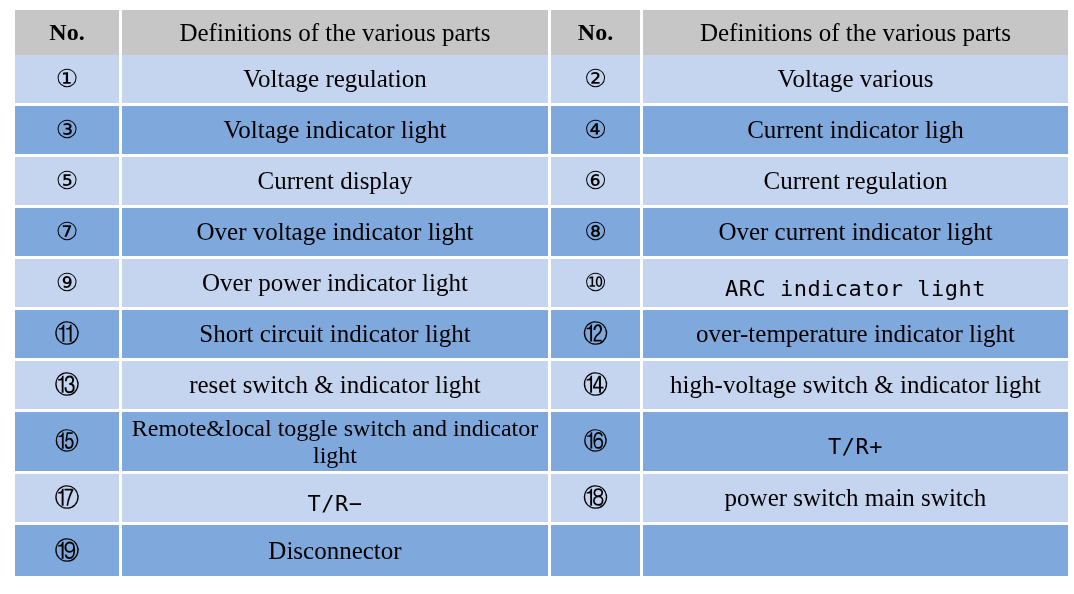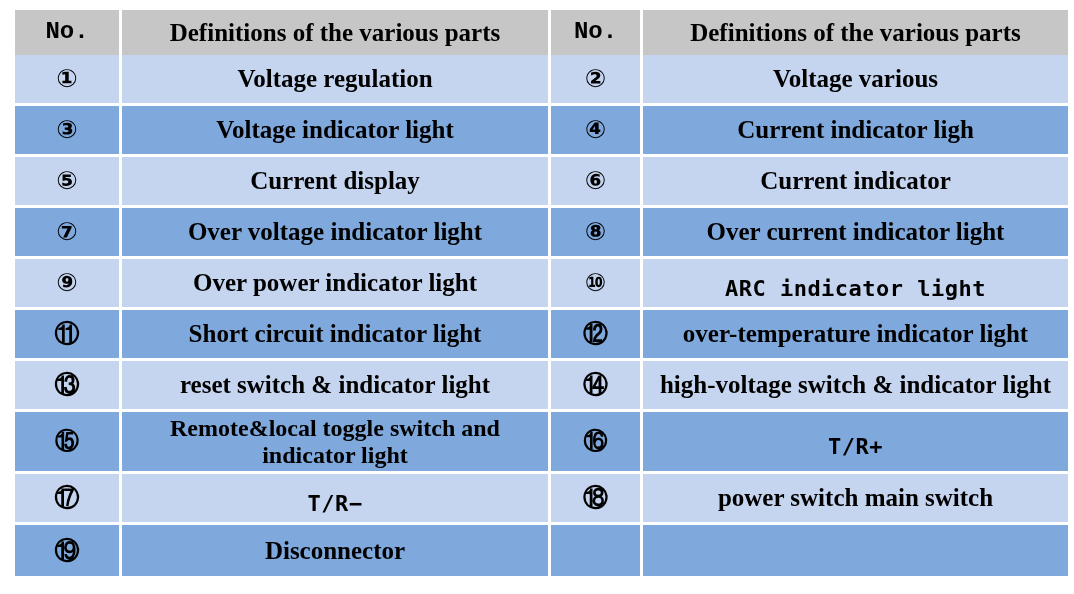--- a/index.html
+++ b/index.html
@@ -35,42 +35,42 @@
   table.parts-table col.c-no2   { width: 92px;  }
   table.parts-table col.c-def2  { width: 425px; }
 
   table.parts-table th,
   table.parts-table td {
     text-align: center;
     vertical-align: middle;
     padding: 0 4px;
     border-right: 3px solid #ffffff;
     border-bottom: 3px solid #ffffff;
-    font-weight: bold;
+    font-weight: normal;
     color: #000000;
     line-height: 1.18;
     box-sizing: border-box;
   }
   table.parts-table th:last-child,
   table.parts-table td:last-child {
     border-right: none;
   }
   table.parts-table tr:last-child th,
   table.parts-table tr:last-child td {
     border-bottom: none;
   }
 
   
   tr.header-row th {
     background: #c6c6c6;
     height: 45px;
     font-size: 25px;
   }
   tr.header-row th.col-no {
-    font-family: Liberation Mono, monospace;
+    font-family: Liberation Serif, serif;
     font-weight: bold;
     font-size: 24px;
   }
 
   
   tr.row-light td { background: #c5d5ef; }
   tr.row-dark  td { background: #7fa8dc; }
 
   tr.body-row td {
     height: 51px;
@@ -140,21 +140,21 @@
             <span class="def-text">Current indicator ligh</span>
           </td>
         </tr>
         <tr class="body-row row-light">
           <td class="cell-no">⑤</td>
           <td class="cell-def">
             <span class="def-text">Current display</span>
           </td>
           <td class="cell-no">⑥</td>
           <td class="cell-def">
-            <span class="def-text">Current indicator</span>
+            <span class="def-text">Current regulation</span>
           </td>
         </tr>
         <tr class="body-row row-dark">
           <td class="cell-no">⑦</td>
           <td class="cell-def">
             <span class="def-text">Over voltage indicator light</span>
           </td>
           <td class="cell-no">⑧</td>
           <td class="cell-def">
             <span class="def-text">Over current indicator light</span>

